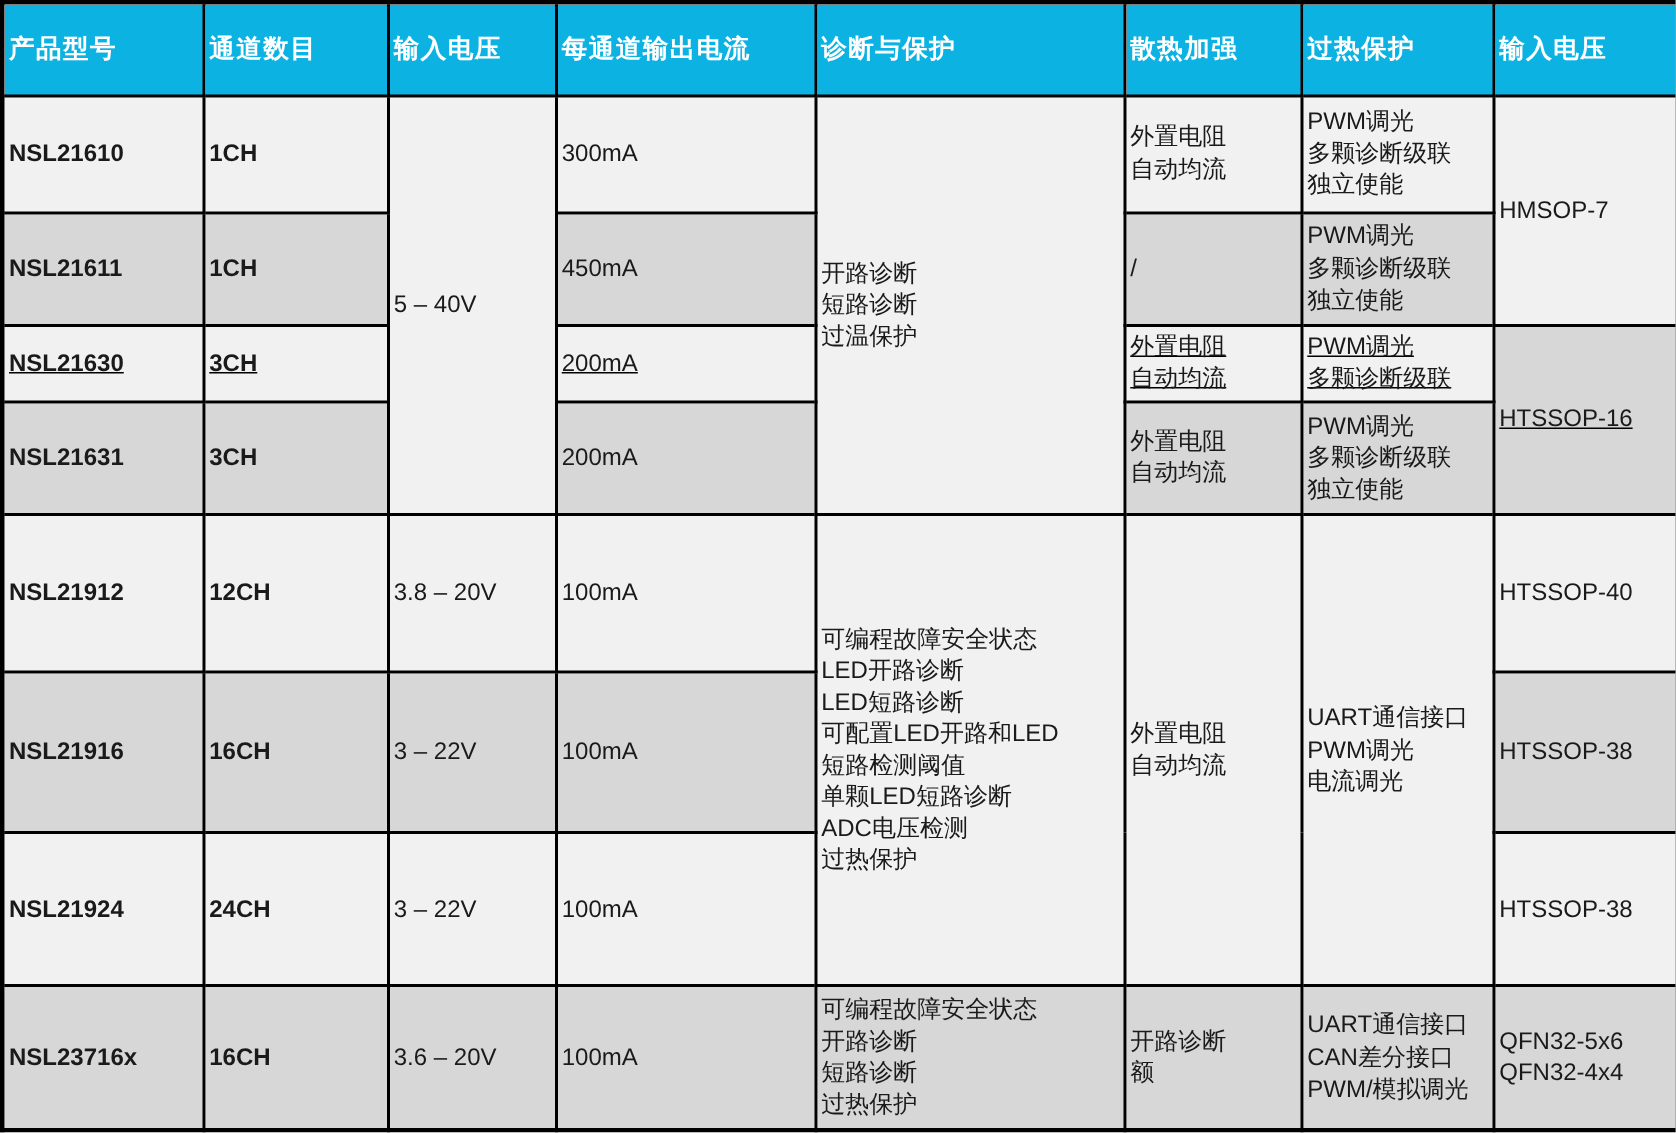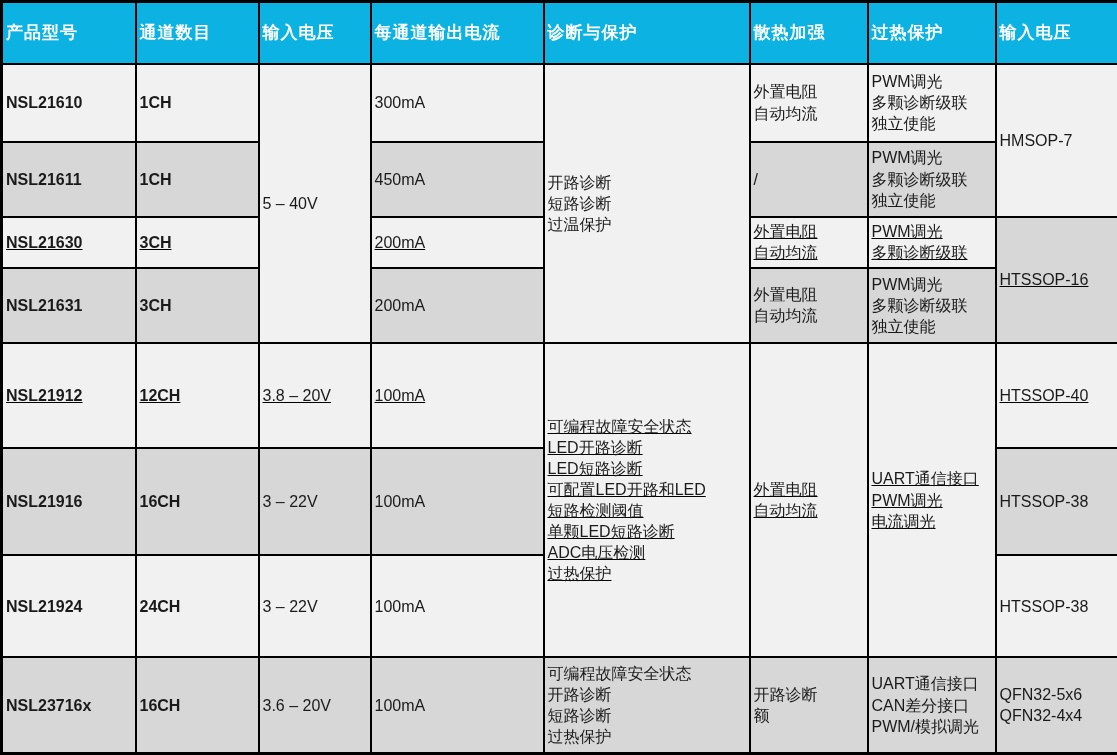--- a/index.html
+++ b/index.html
@@ -43,21 +43,21 @@
     white-space: pre-line;
   }
   td.shade-light { background: #f1f1f1; }
   td.shade-dark  { background: #d7d7d7; }
   td.bold { font-weight: 700; }
   thead tr { height: 62px; }
   tbody tr:nth-child(1) { height: 78px; }
   tbody tr:nth-child(2) { height: 75px; }
   tbody tr:nth-child(3) { height: 51px; text-decoration: underline; }
   tbody tr:nth-child(4) { height: 75px; }
-  tbody tr:nth-child(5) { height: 105px; text-decoration: underline; }
+  tbody tr:nth-child(5) { height: 105px; }
   tbody tr:nth-child(6) { height: 107px; }
   tbody tr:nth-child(7) { height: 102px; }
   tbody tr:nth-child(8) { height: 96px; }
   col.c0 { width: 134px; }
   col.c1 { width: 123px; }
   col.c2 { width: 112px; }
   col.c3 { width: 173px; }
   col.c4 { width: 206px; }
   col.c5 { width: 118px; }
   col.c6 { width: 128px; }

